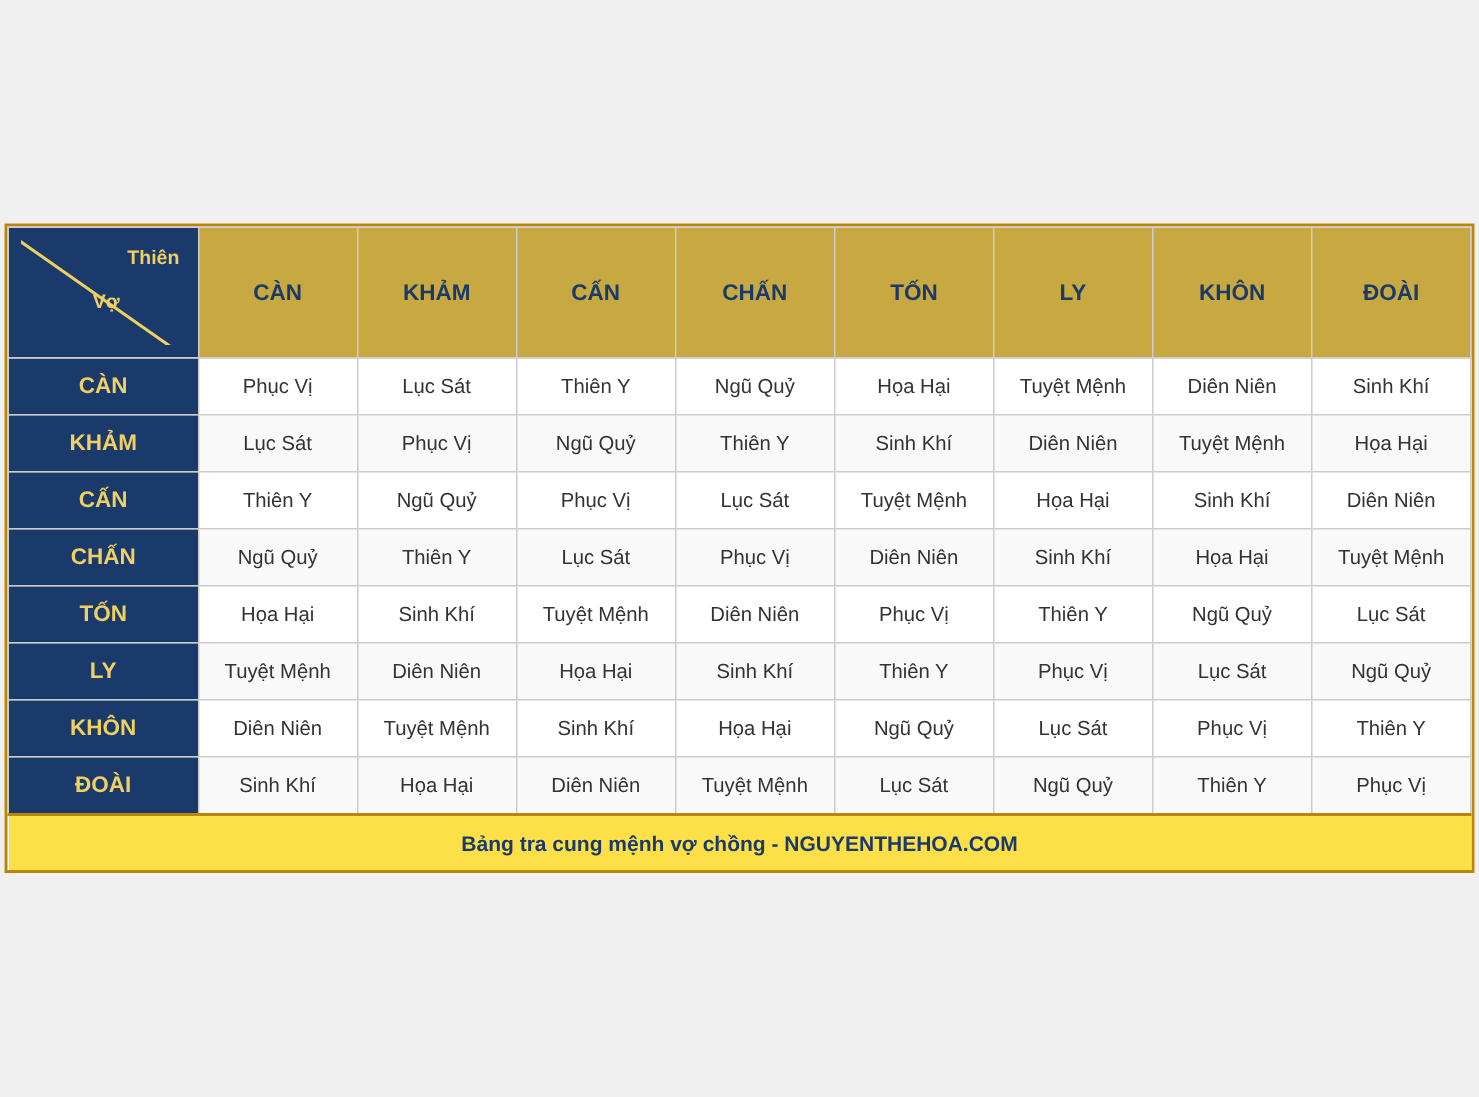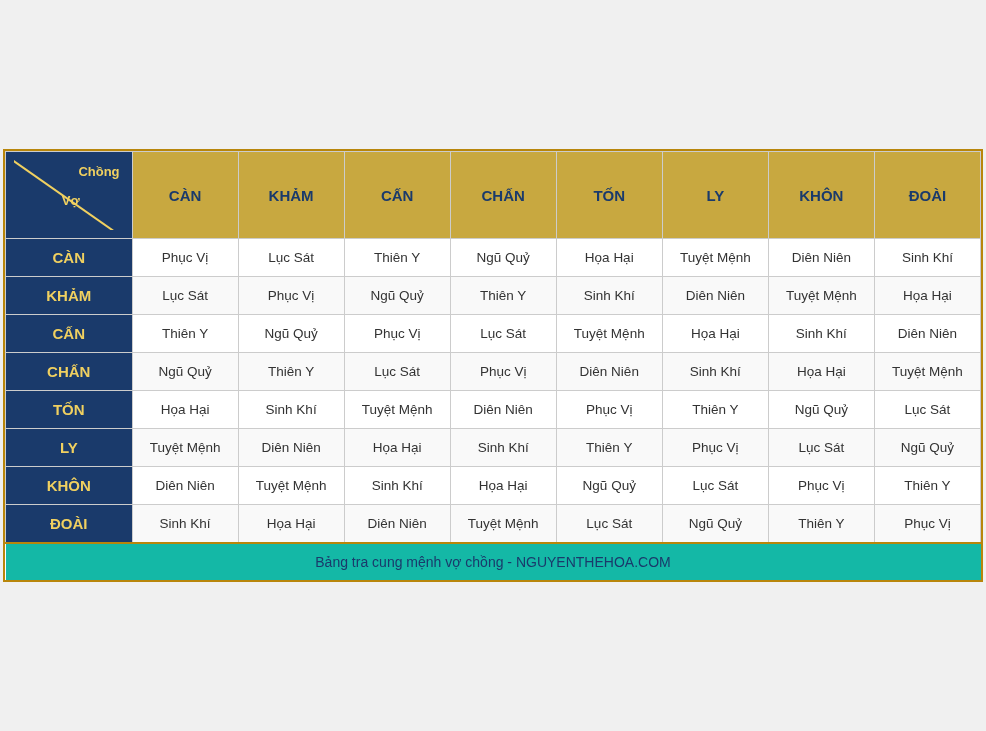--- a/index.html
+++ b/index.html
@@ -79,40 +79,40 @@
     }
     .data-cell {
       background: #fff;
       color: #333;
       font-size: 13.5px;
     }
     tr:nth-child(even) .data-cell {
       background: #f9f9f9;
     }
     .footer-row td {
-      background: #14b8a6;
+      background: #fde047;
       color: #1a3a6b;
-      font-weight: normal;
+      font-weight: bold;
       font-size: 14px;
       padding: 10px;
       border: none;
       border-top: 2px solid #b8860b;
     }
   </style>
 </head>
 <body>
 
 <div class="table-wrapper">
   <table>
     <thead>
       <tr>
         <th class="header-corner">
           <div class="corner-inner">
             <div class="corner-line"></div>
-            <div class="corner-chong">Chồng</div>
+            <div class="corner-chong">Thiên</div>
             <div class="corner-vo">Vợ</div>
           </div>
         </th>
 
       <th class="col-header">CÀN</th>
           <th class="col-header">KHẢM</th>
           <th class="col-header">CẤN</th>
           <th class="col-header">CHẤN</th>
           <th class="col-header">TỐN</th>
           <th class="col-header">LY</th>

